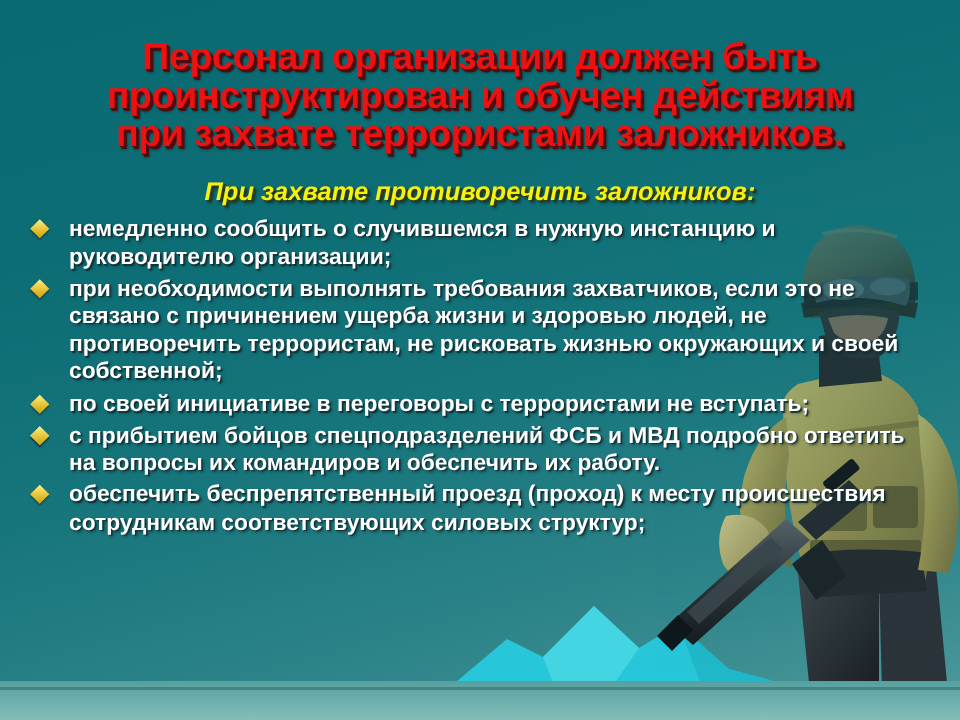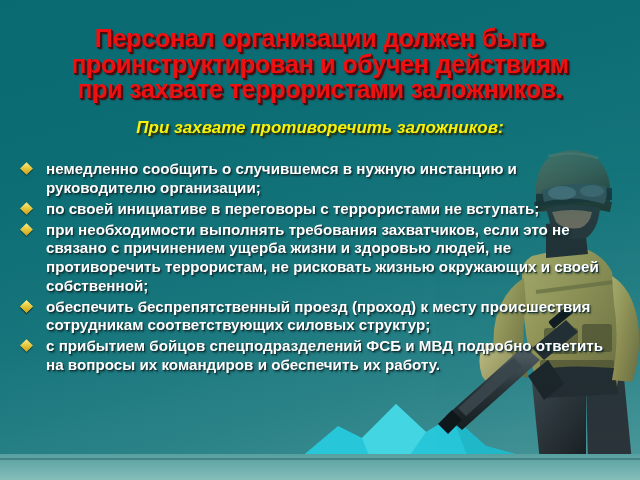--- a/index.html
+++ b/index.html
@@ -112,21 +112,21 @@
     font-weight: bold;
     font-style: italic;
     color: #f6f20b;
     text-shadow:
       1.5px 1.5px 0 #2a3a18,
       2px 2px 2px rgba(10,20,10,0.65);
   }
 
   .bullets {
     position: absolute;
-    top: 160px;
+    top: 144px;
     left: 14px;
     width: 600px;
     margin: 0;
     padding: 0;
     list-style: none;
   }
 
   .bullet {
     position: relative;
     padding-left: 32px;
@@ -265,33 +265,33 @@
 
     <div class="subtitle">При захвате противоречить заложников:</div>
 
     <ul class="bullets">
       <li class="bullet">
         <span class="bullet-marker"></span>
         <span>немедленно сообщить о случившемся в нужную инстанцию и руководителю организации;</span>
       </li>
       <li class="bullet">
         <span class="bullet-marker"></span>
+        <span>при необходимости выполнять требования захватчиков, если это не связано с причинением ущерба жизни и здоровью людей, не противоречить террористам, не рисковать жизнью окружающих и своей собственной;</span>
+      </li>
+      <li class="bullet">
+        <span class="bullet-marker"></span>
         <span>по своей инициативе в переговоры с террористами не вступать;</span>
       </li>
       <li class="bullet">
         <span class="bullet-marker"></span>
-        <span>при необходимости выполнять требования захватчиков, если это не связано с причинением ущерба жизни и здоровью людей, не противоречить террористам, не рисковать жизнью окружающих и своей собственной;</span>
-      </li>
-      <li class="bullet">
-        <span class="bullet-marker"></span>
+      </li>
+      <li class="bullet">
+        <span class="bullet-marker"></span>
+        <span>с прибытием бойцов спецподразделений ФСБ и МВД подробно ответить на вопросы их командиров и обеспечить их работу.</span>
       </li>
       <li class="bullet">
         <span class="bullet-marker"></span>
         <span>обеспечить беспрепятственный проезд (проход) к месту происшествия сотрудникам соответствующих силовых структур;</span>
-      </li>
-      <li class="bullet">
-        <span class="bullet-marker"></span>
-        <span>с прибытием бойцов спецподразделений ФСБ и МВД подробно ответить на вопросы их командиров и обеспечить их работу.</span>
       </li>
     </ul>
 
   </div>
 </div>
 
 </body></html>

